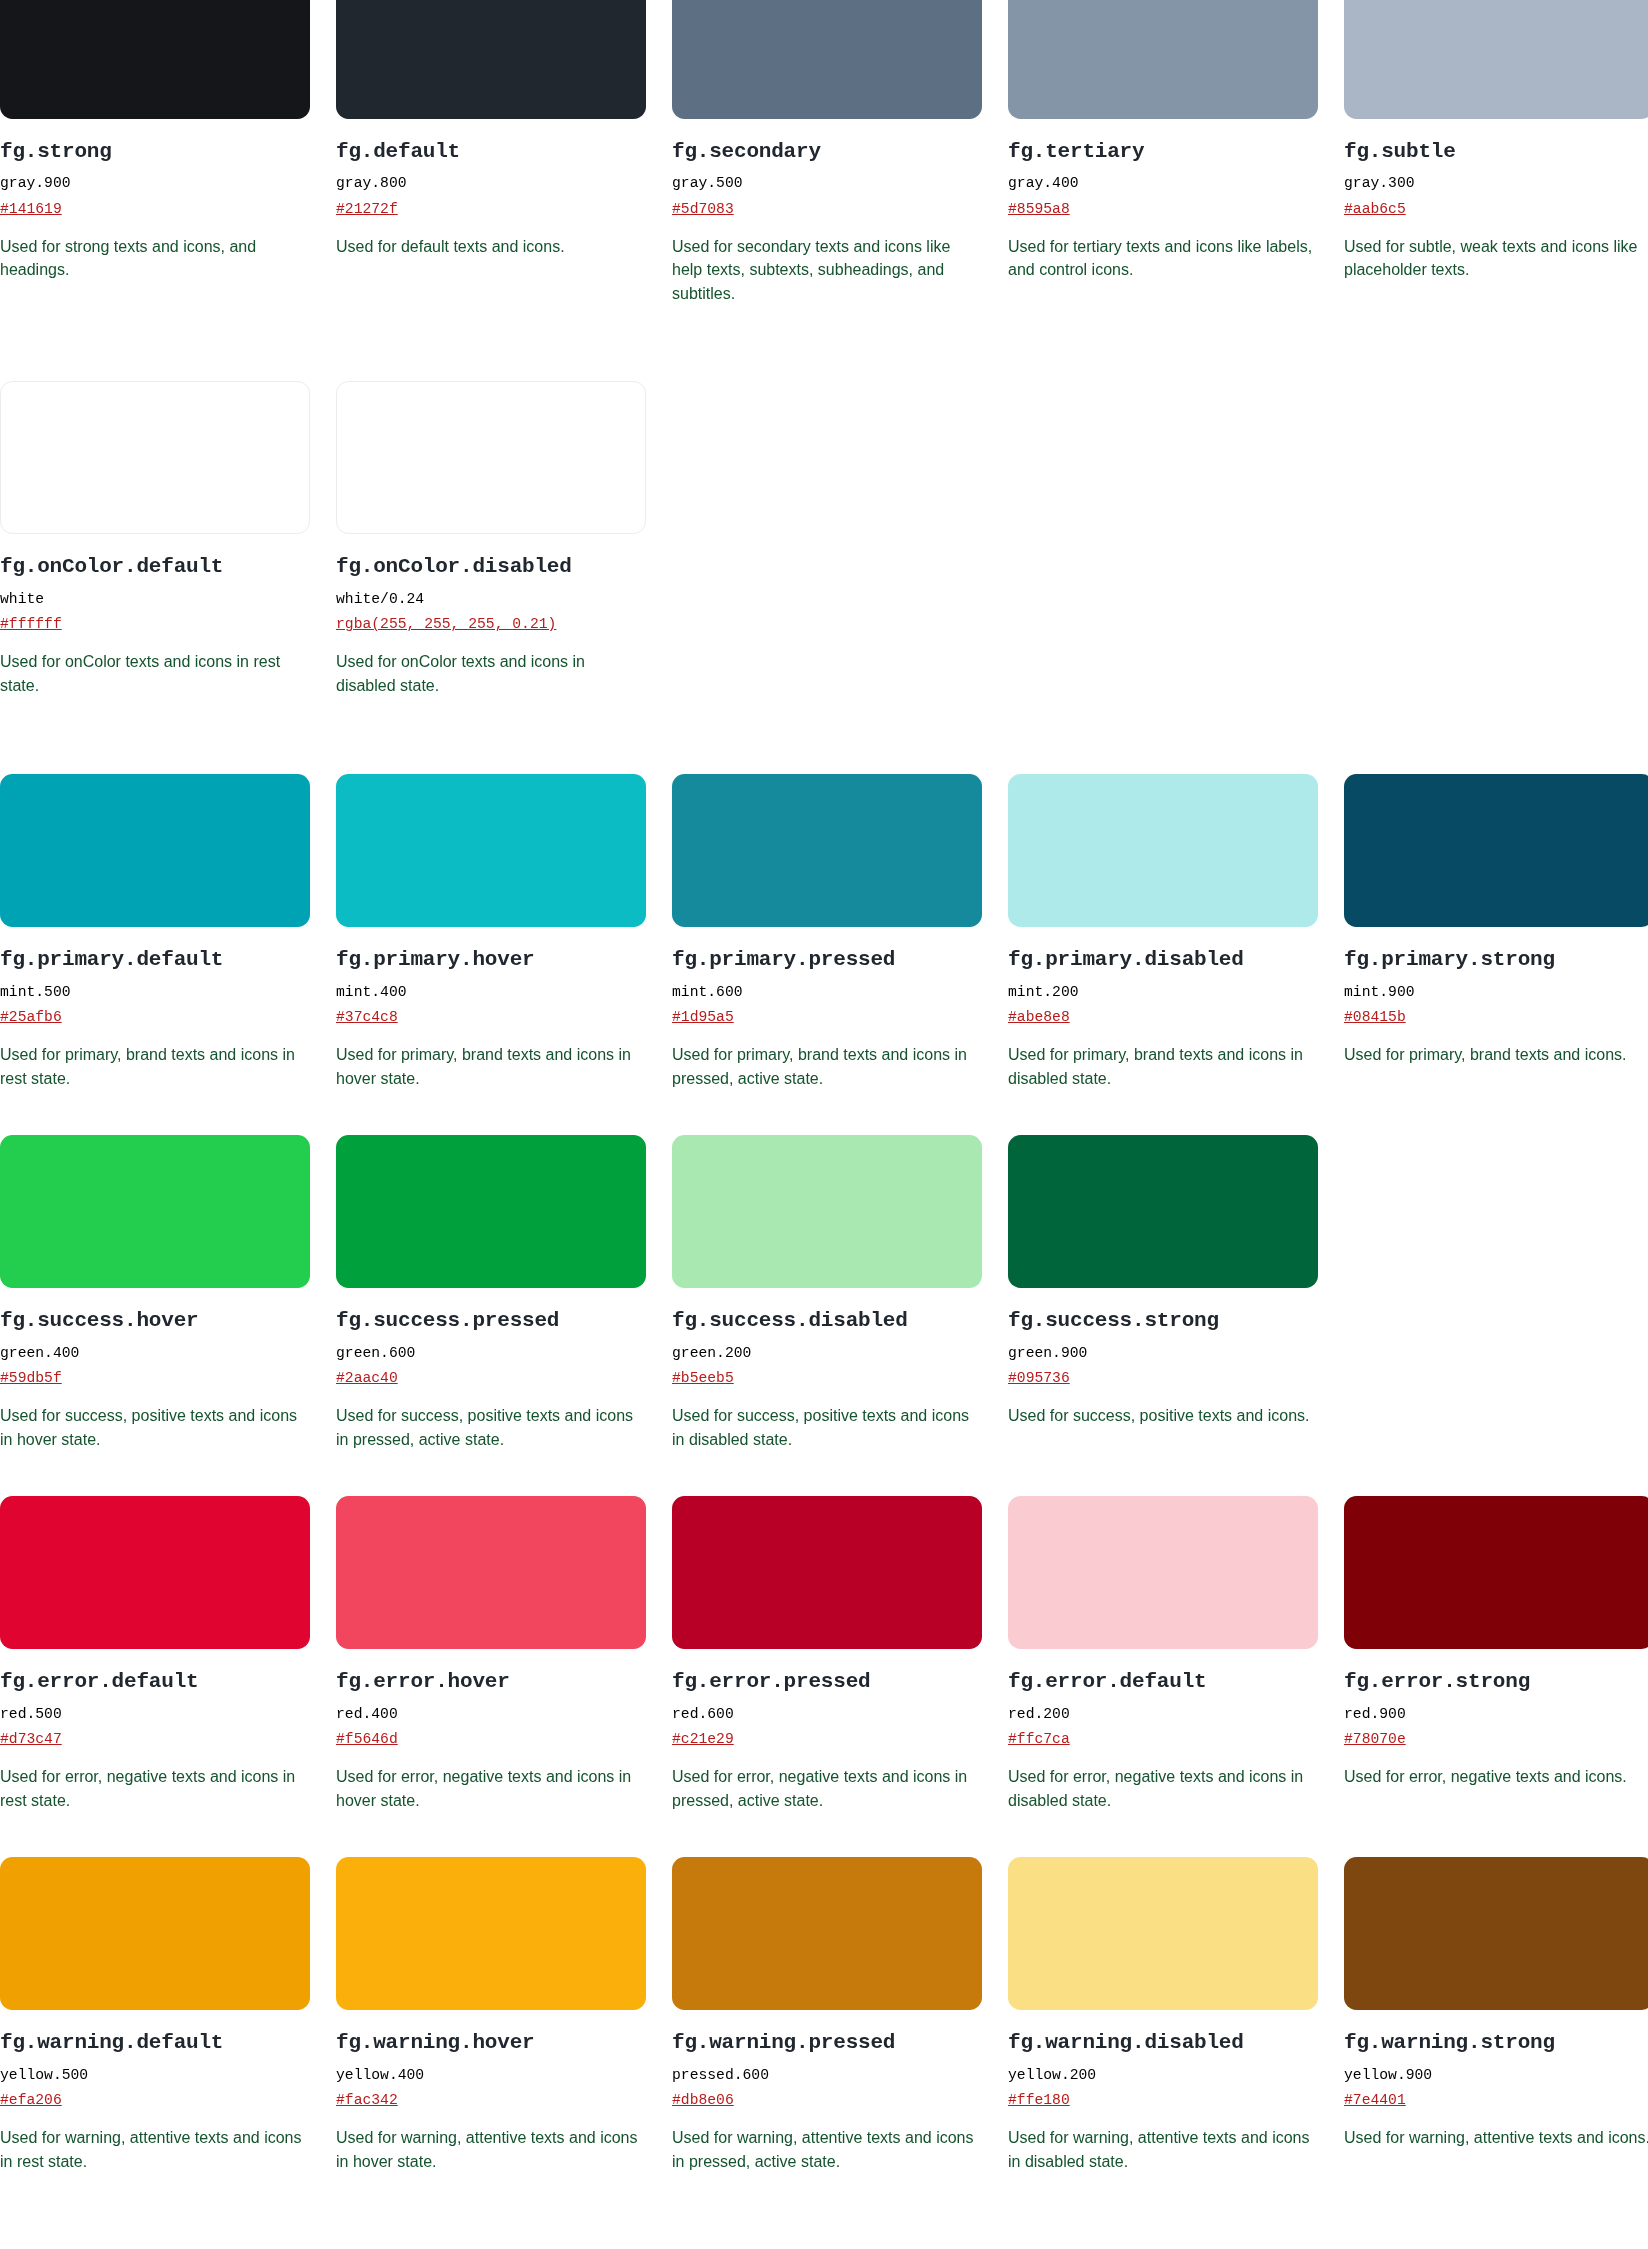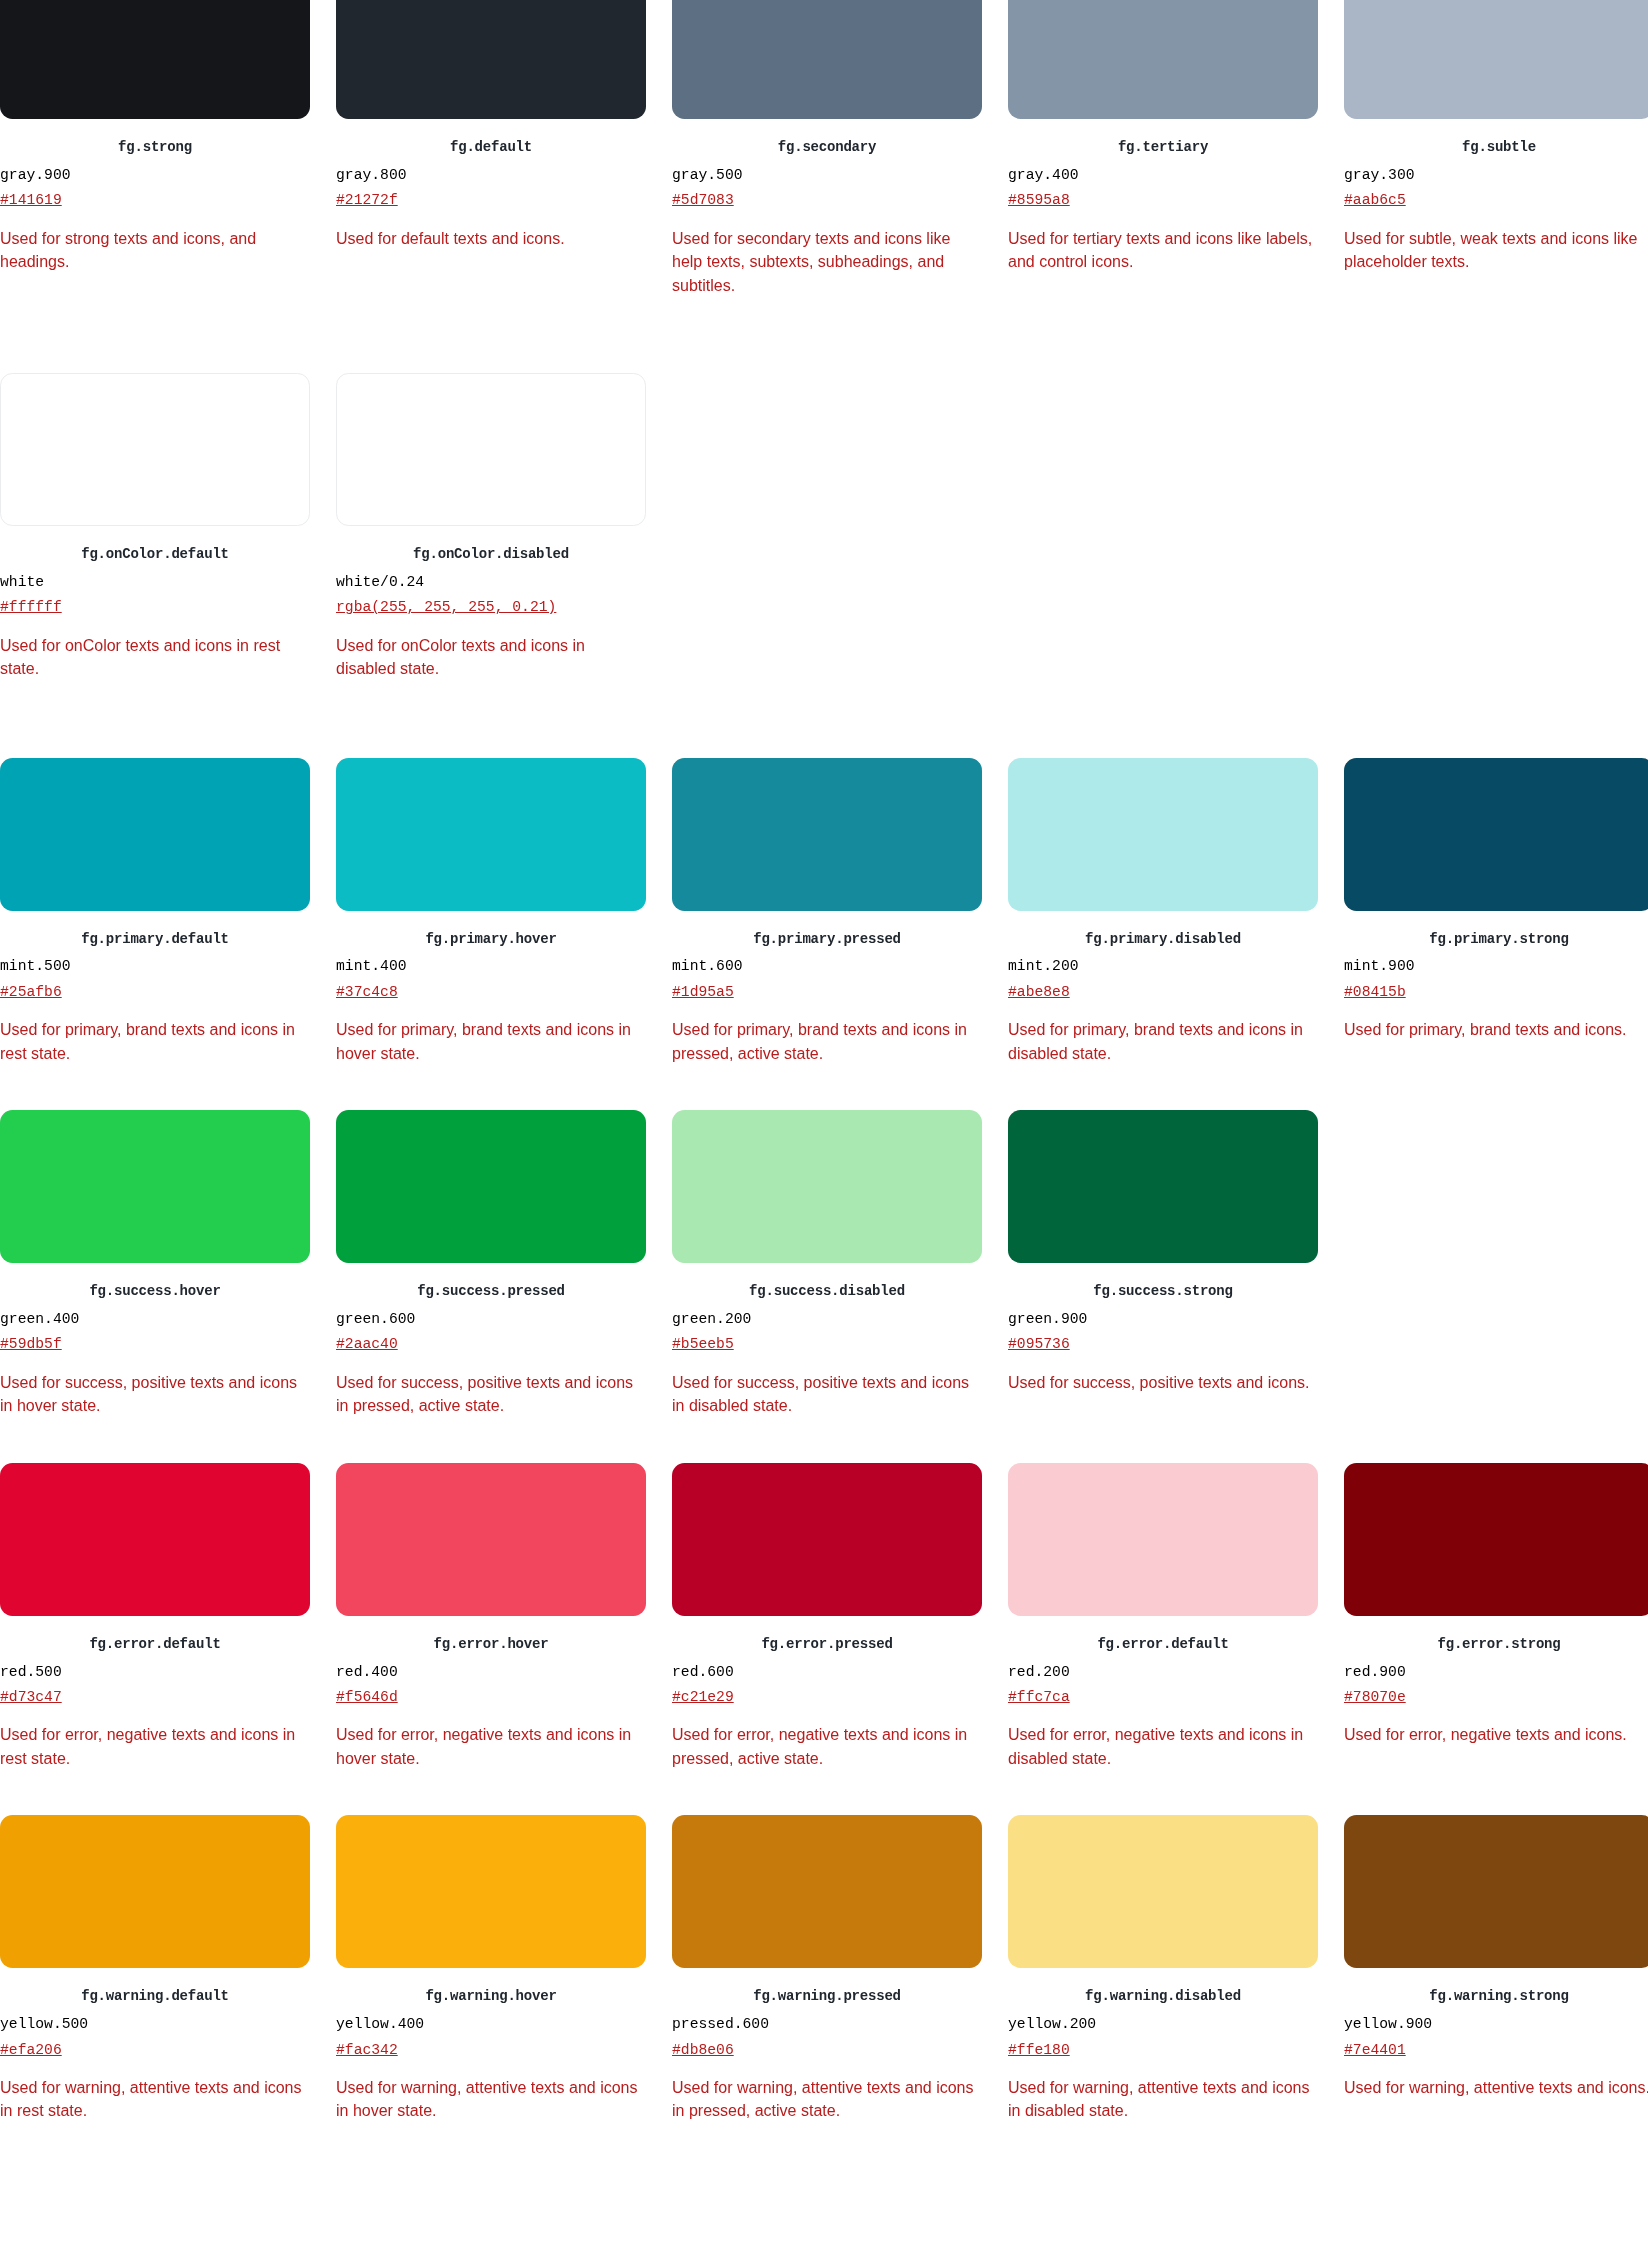--- a/index.html
+++ b/index.html
@@ -50,26 +50,25 @@
     background: #ffffff;
     border: 1.5px solid #ebecee;
   }
 
   
   .meta { padding-top: 20px; }
 
   .token {
     font-family: "Liberation Mono", monospace;
     font-weight: bold;
-    font-size: 14px;
+    font-size: 21px;
     line-height: 1.2;
     color: #21272f;
     letter-spacing: -0.2px;
     white-space: nowrap;
-    text-align: center;
   }
 
   .scale {
     font-family: "Liberation Mono", monospace;
     font-size: 14.7px;
     line-height: 1.25;
     color: #000000;
     margin-top: 10px;
     white-space: nowrap;
   }
@@ -81,21 +80,21 @@
     color: #b91c1c;
     margin-top: 7px;
     white-space: nowrap;
     text-decoration: underline;
   }
 
   .desc {
     font-family: "Liberation Sans", sans-serif;
     font-size: 16px;
     line-height: 1.47;
-    color: #b91c1c;
+    color: #14532d;
     margin-top: 17px;
   }
 </style>
 </head>
 <body>
 
 <div class="palette">
     <div class="band band--row1">
       <div class="cell">
         <div class="swatch" style="background: rgb(20, 22, 25);"></div>

